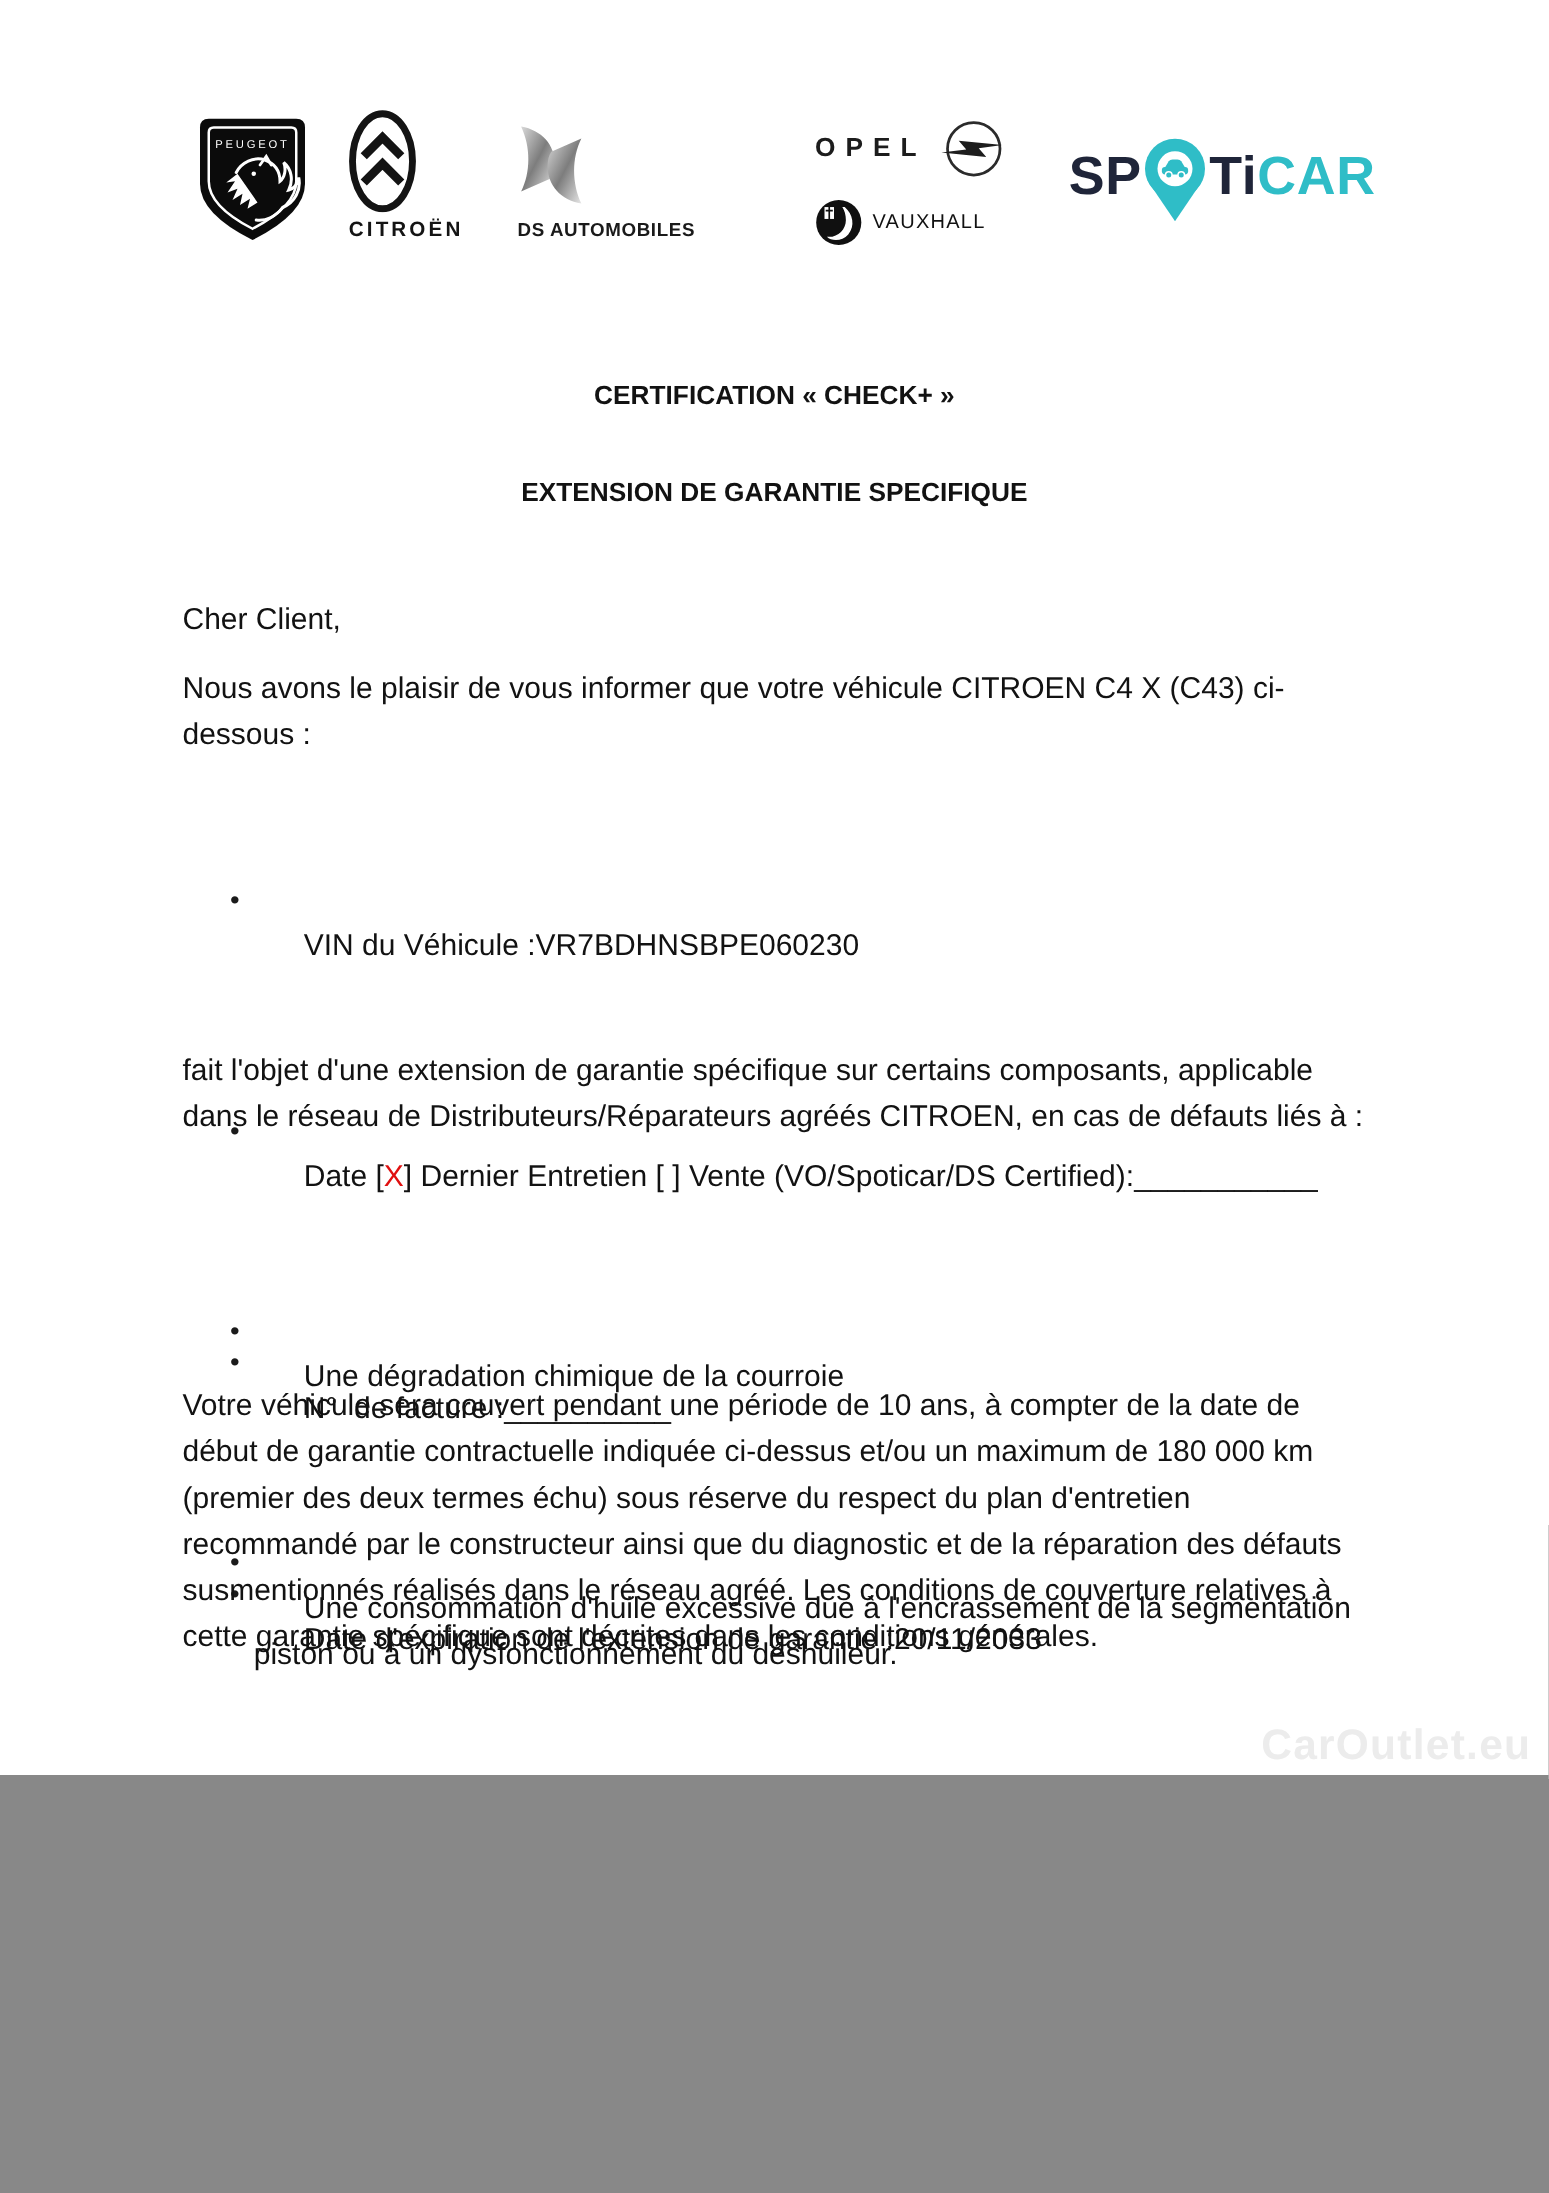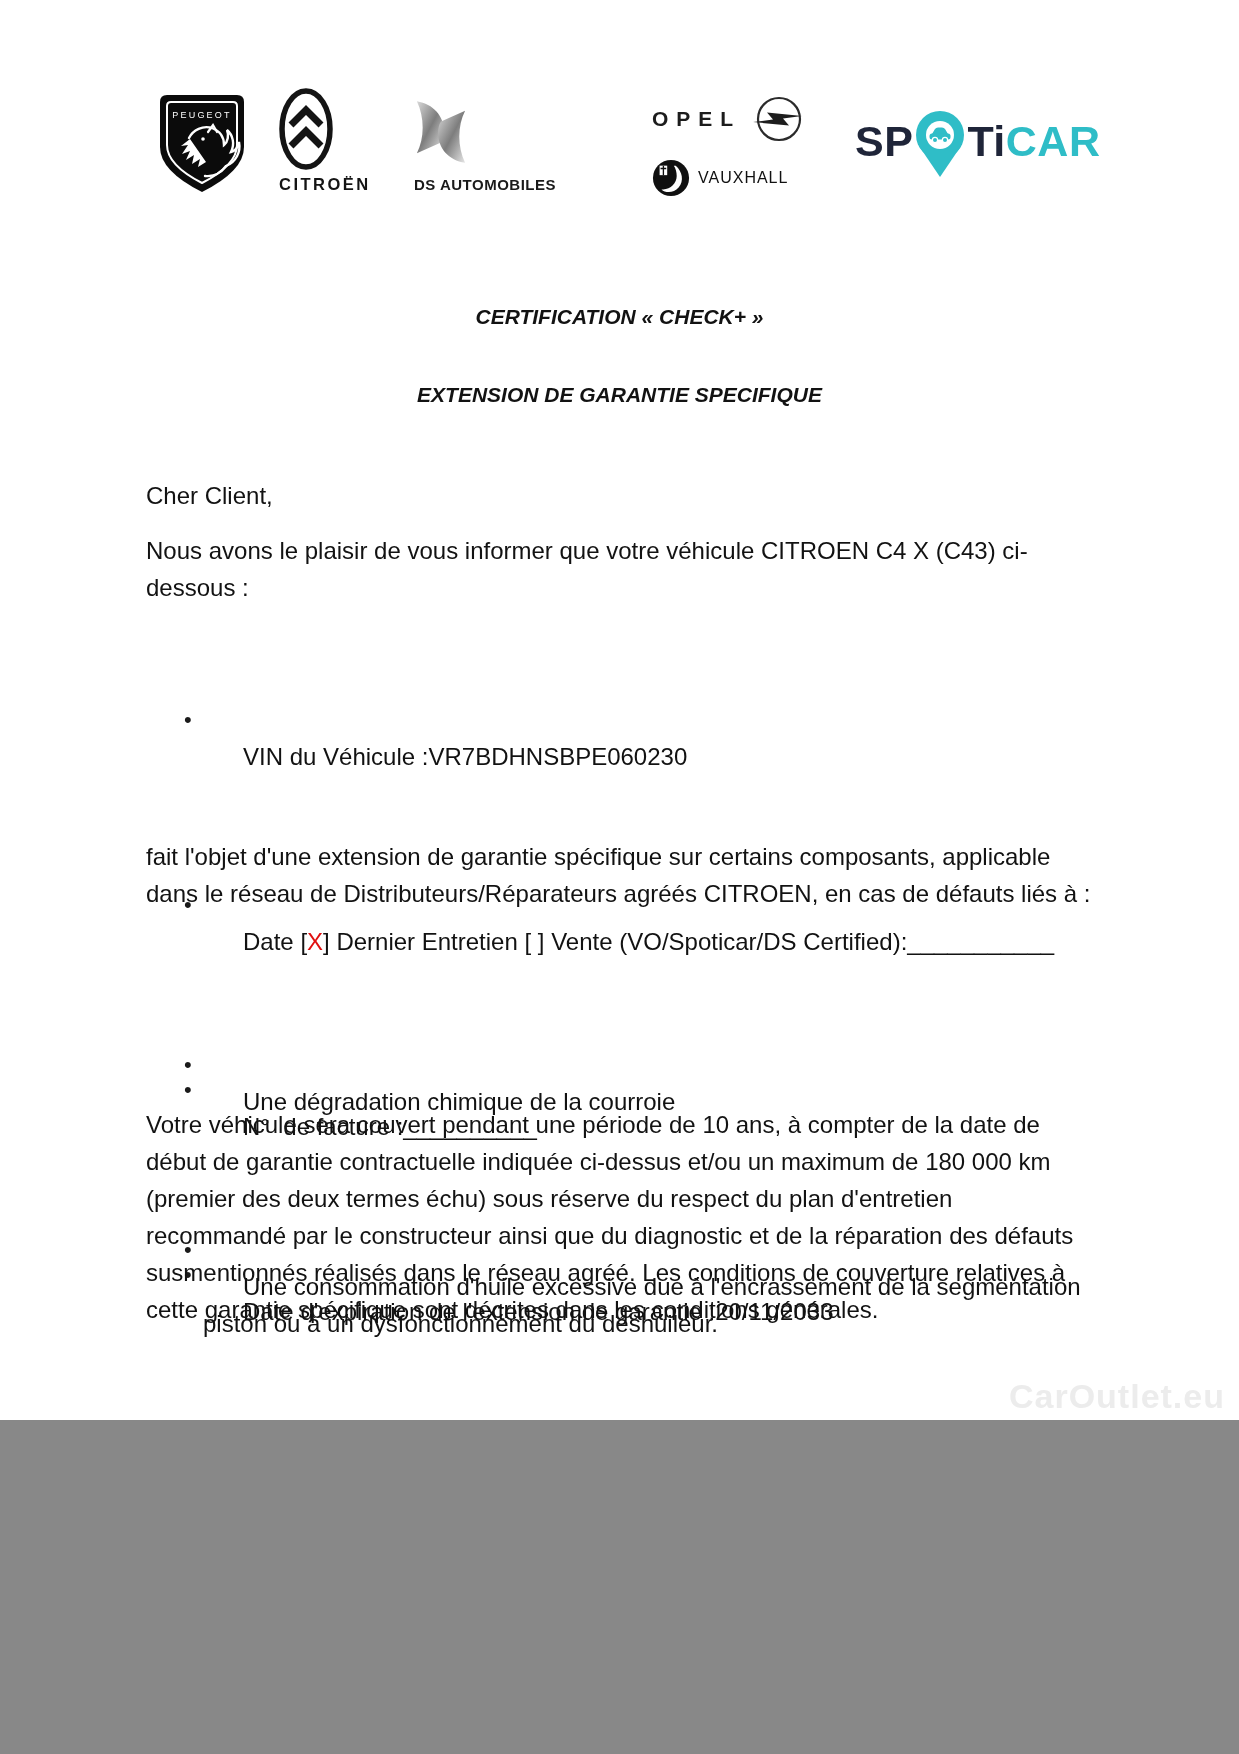--- a/index.html
+++ b/index.html
@@ -17,21 +17,21 @@
   .ov-row2 { display:flex; align-items:center; gap:8px; margin-top:15px; }
   .opel-word { font-size:21px; font-weight:bold; letter-spacing:8px; color:#1c1c1c; white-space:nowrap; }
   .vauxhall-word { font-size:16px; font-weight:normal; letter-spacing:1px; color:#111; white-space:nowrap; }
   .spoticar { display:flex; align-items:flex-start;text-align:right; }
   .spoticar span { font-size:43px; font-weight:bold; line-height:1; padding-top:10px; letter-spacing:0.5px; }
   .sp-navy { color:#1f2539; }
   .sp-teal { color:#2fbdc7; }
   .spoticar svg { margin:0 2px; }
   
   .block { position:absolute; left:146px; width:947px; font-size:24px; line-height:37px; white-space:pre-wrap; }
-  .title { text-align:center; font-weight:bold; font-size:21px; line-height:30px;font-style:italic; }
+  .title { text-align:center; font-weight:bold; font-size:21px; line-height:30px; }
   .li { position:relative; padding-left:57px; }
   .li::before { content:"•"; position:absolute; left:38px; top:0; font-size:22px; line-height:37px; color:#1a1a1a; }
   .nowrap .li { white-space:pre; }
   .red { color:#e01010; }
   .watermark {
     position:absolute; right:14px; bottom:4px; font-size:34px; font-weight:bold;
     color:#ececec; letter-spacing:1px;
   }
 </style>
 </head>

